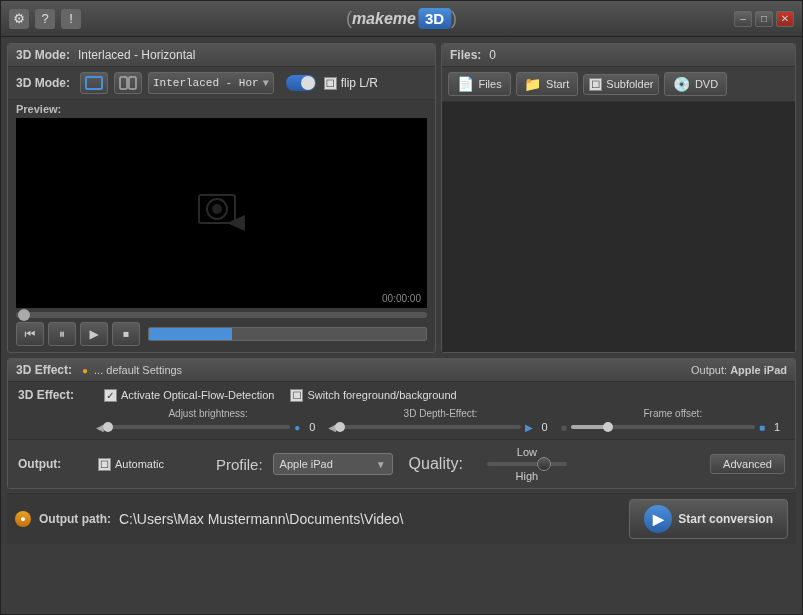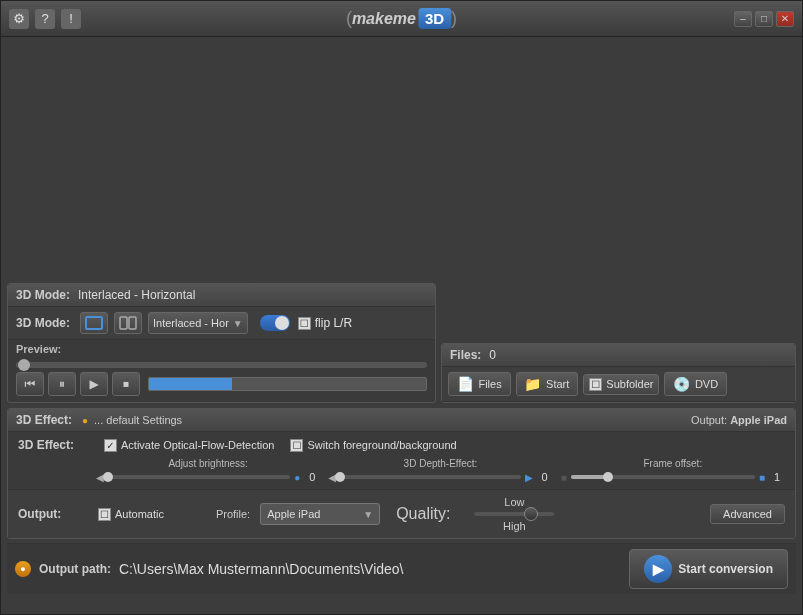--- a/index.html
+++ b/index.html
@@ -89,22 +89,21 @@
       display: flex;
       flex-direction: column;
       padding: 6px;
       gap: 5px;
     }
 
     
     .top-row {
       display: flex;
       gap: 5px;
-      height: 360px;
-      align-items: flex-end;
+      height: 310px;
     }
 
     
     .left-panel {
       flex: 1;
       background: #3a3a3a;
       border: 1px solid #555;
       border-radius: 3px;
       display: flex;
       flex-direction: column;
@@ -142,20 +141,21 @@
       display: flex; align-items: center; justify-content: center;
     }
     .mode-select-wrapper {
       display: flex;
       align-items: center;
       background: linear-gradient(to bottom, #5a5a5a, #444);
       border: 1px solid #666;
       border-radius: 3px;
       padding: 0 4px;
       height: 22px;
+      font-family: Liberation Mono, monospace;
     }
     .mode-select-text { color: #ddd; font-size: 11px; }
     .mode-dropdown-arrow { color: #aaa; margin-left: 4px; font-size: 10px; }
     .flip-toggle {
       display: flex;
       align-items: center;
       gap: 4px;
       margin-left: 6px;
     }
     .toggle-switch {
@@ -403,21 +403,21 @@
       gap: 10px;
       background: #3e3e3e;
       border-top: 1px solid #333;
     }
     .output-label { font-weight: bold; color: #ccc; width: 70px; }
     .auto-checkbox {
       display: flex;
       align-items: center;
       gap: 4px;
     }
-    .profile-label { color: #ccc; font-size: 11px; padding-left: 42px; }
+    .profile-label { color: #ccc; font-size: 15px; padding-left: 42px; }
     .profile-dropdown {
       display: flex;
       align-items: center;
       background: #555;
       border: 1px solid #777;
       border-radius: 3px;
       padding: 2px 6px;
       cursor: pointer;
       height: 22px;
       min-width: 120px;
@@ -554,20 +554,31 @@
           </div>
           <div class="flip-toggle">
             <div class="toggle-switch">
               <div class="toggle-knob"></div>
             </div>
             <span class="checkbox" style="margin-left:4px; width:13px; height:13px;">☐</span>
             <span>flip L/R</span>
           </div>
         </div>
         <div class="preview-label">Preview:</div>
+        <div class="preview-video">
+          <div class="video-overlay">
+            <svg width="50" height="40" viewBox="0 0 50 40">
+              <rect x="2" y="2" width="36" height="28" rx="2" fill="none" stroke="#666" stroke-width="2"></rect>
+              <circle cx="20" cy="16" r="10" fill="none" stroke="#666" stroke-width="2"></circle>
+              <circle cx="20" cy="16" r="5" fill="#555"></circle>
+              <path d="M30 30 L48 38 L48 22 Z" fill="#666"></path>
+            </svg>
+          </div>
+          <div class="timestamp">00:00:00</div>
+        </div>
         <div class="seek-bar-container">
           <div class="seek-bar">
             <div class="seek-thumb"></div>
           </div>
         </div>
         <div class="playback-controls">
           <div class="play-btn">⏮</div>
           <div class="play-btn">⏸</div>
           <div class="play-btn">▶</div>
           <div class="play-btn">⏹</div>

